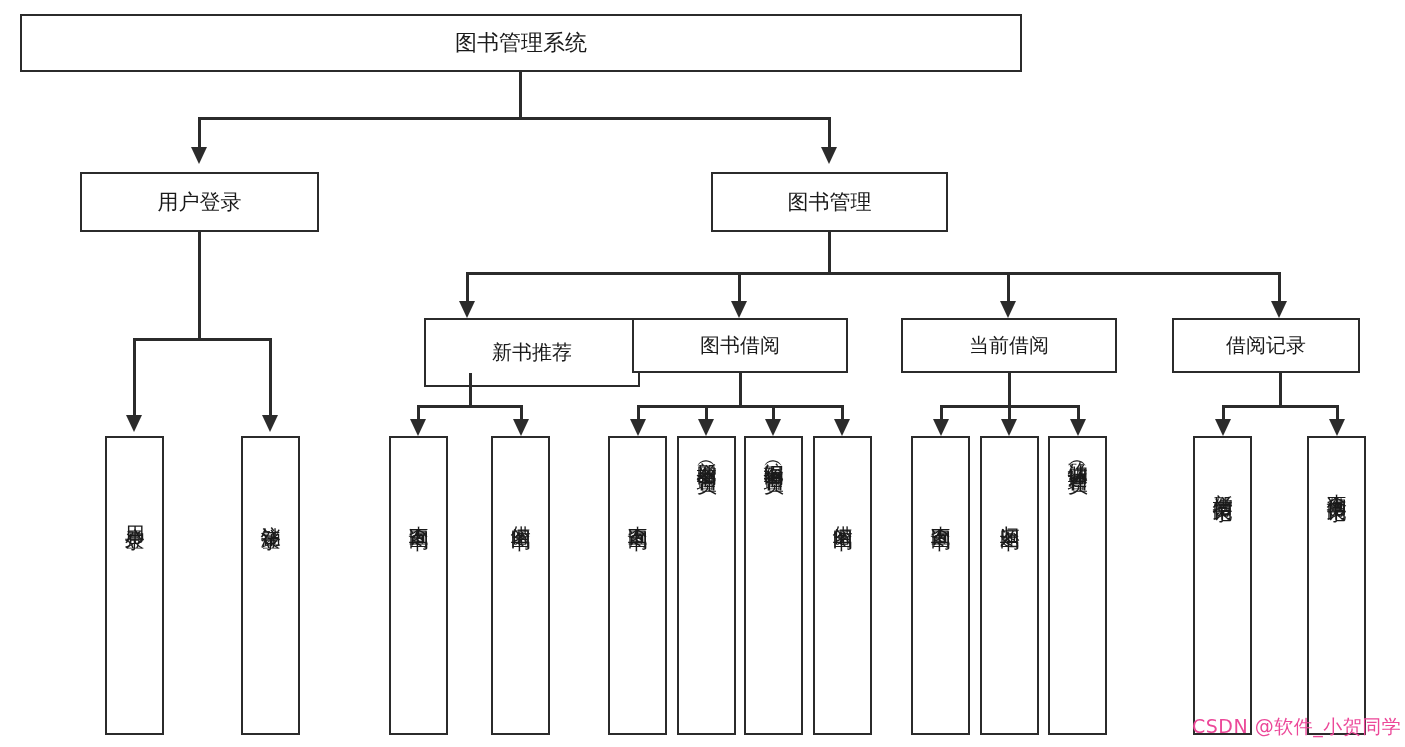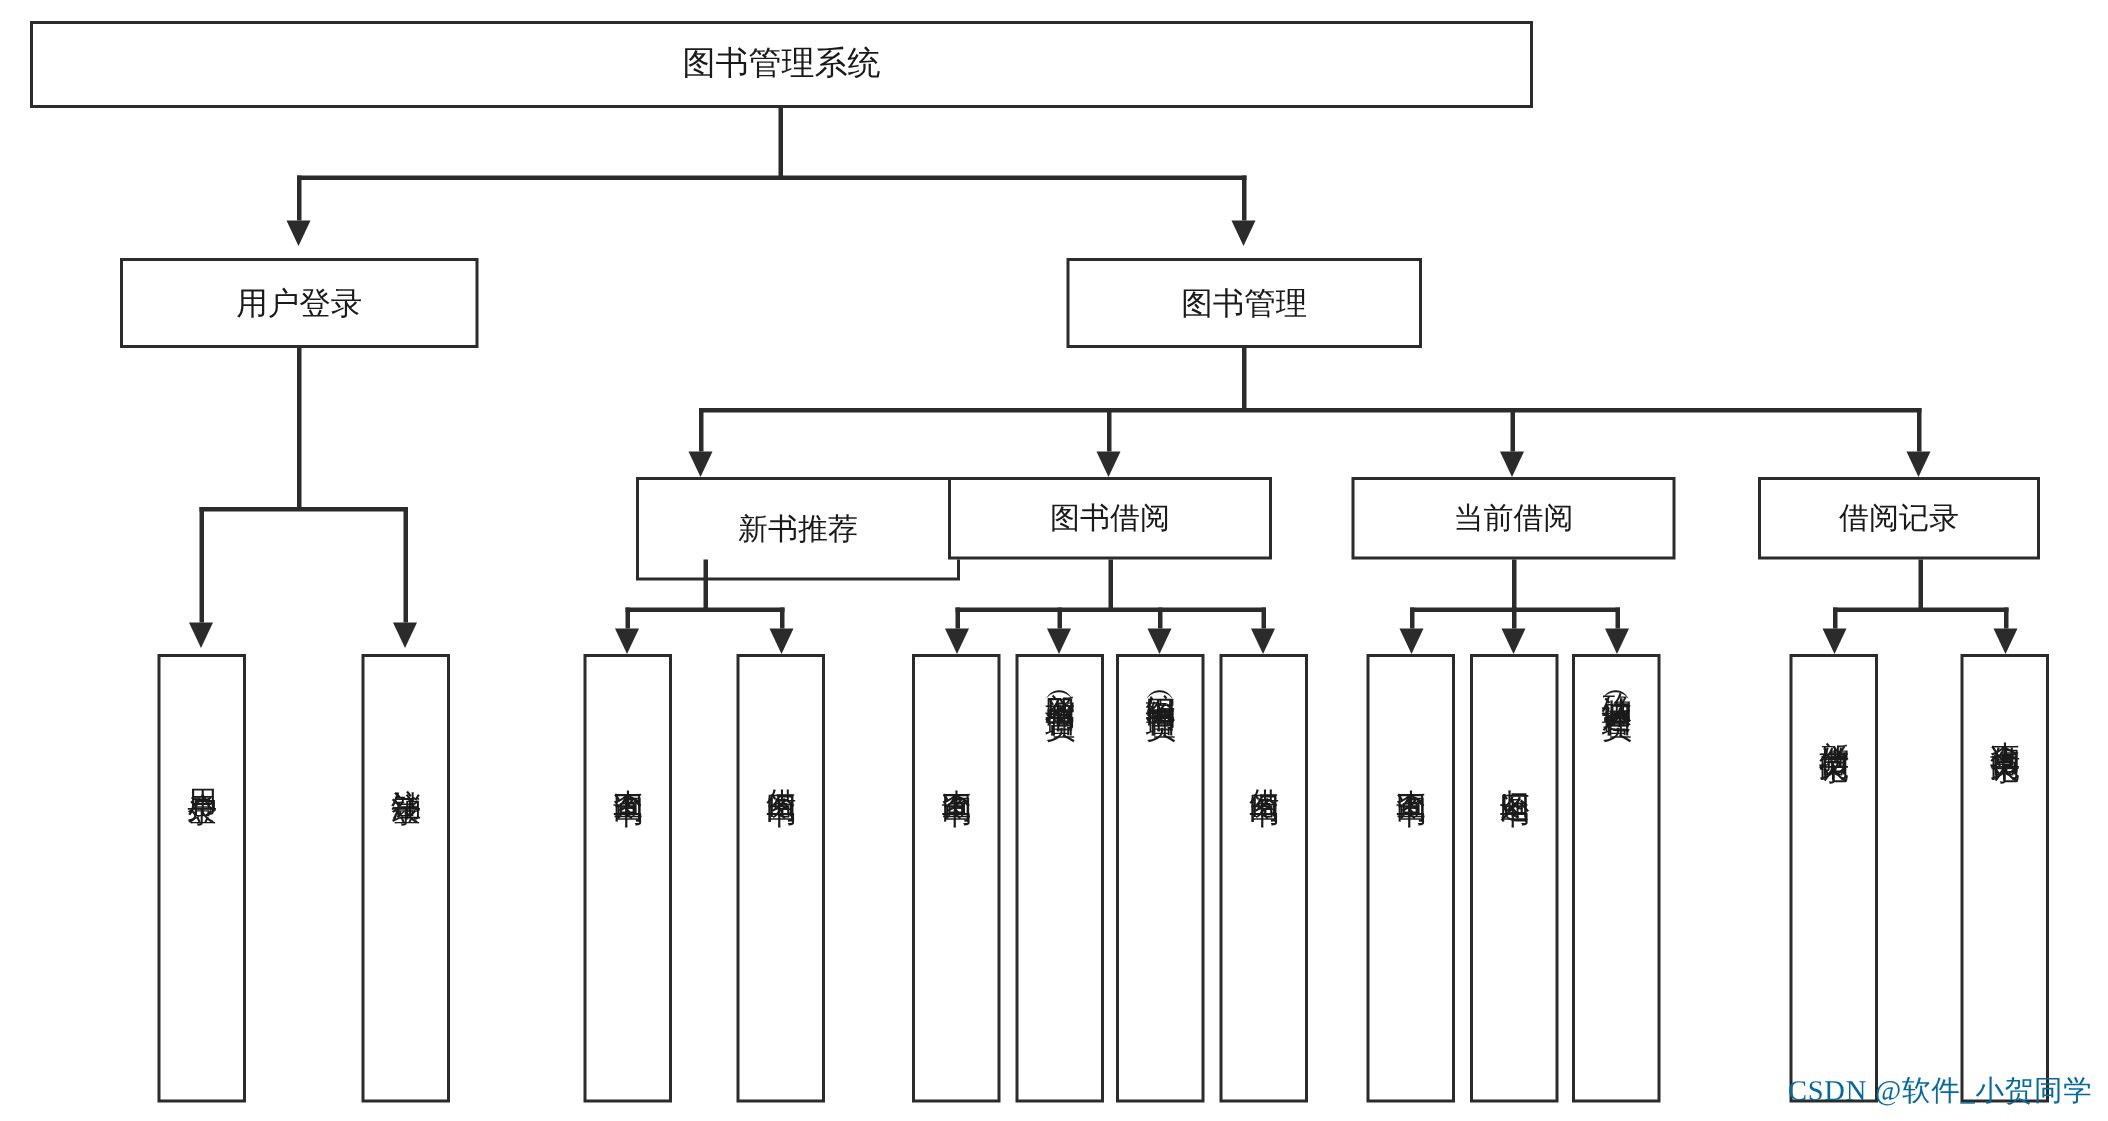--- a/index.html
+++ b/index.html
@@ -69,25 +69,24 @@
     width: 0;
     height: 0;
     border-left: 8px solid transparent;
     border-right: 8px solid transparent;
     border-top: 17px solid #2b2b2b;
   }
   
   #watermark {
     position: absolute;
     font-size: 19px;
-    color: #0369a1;
+    color: #ec4899;
     white-space: nowrap;
     letter-spacing: 0.5px;
     pointer-events: none;
-    font-family: Liberation Serif, serif;
   }
 </style>
 </head>
 <body>
 
 <div id="diagram-canvas">
 
   <div class="node node-root" style="left:20px; top:14px; width:1002px; height:58px;justify-content:center;">
     <span class="label">图书管理系统</span>
   </div>

